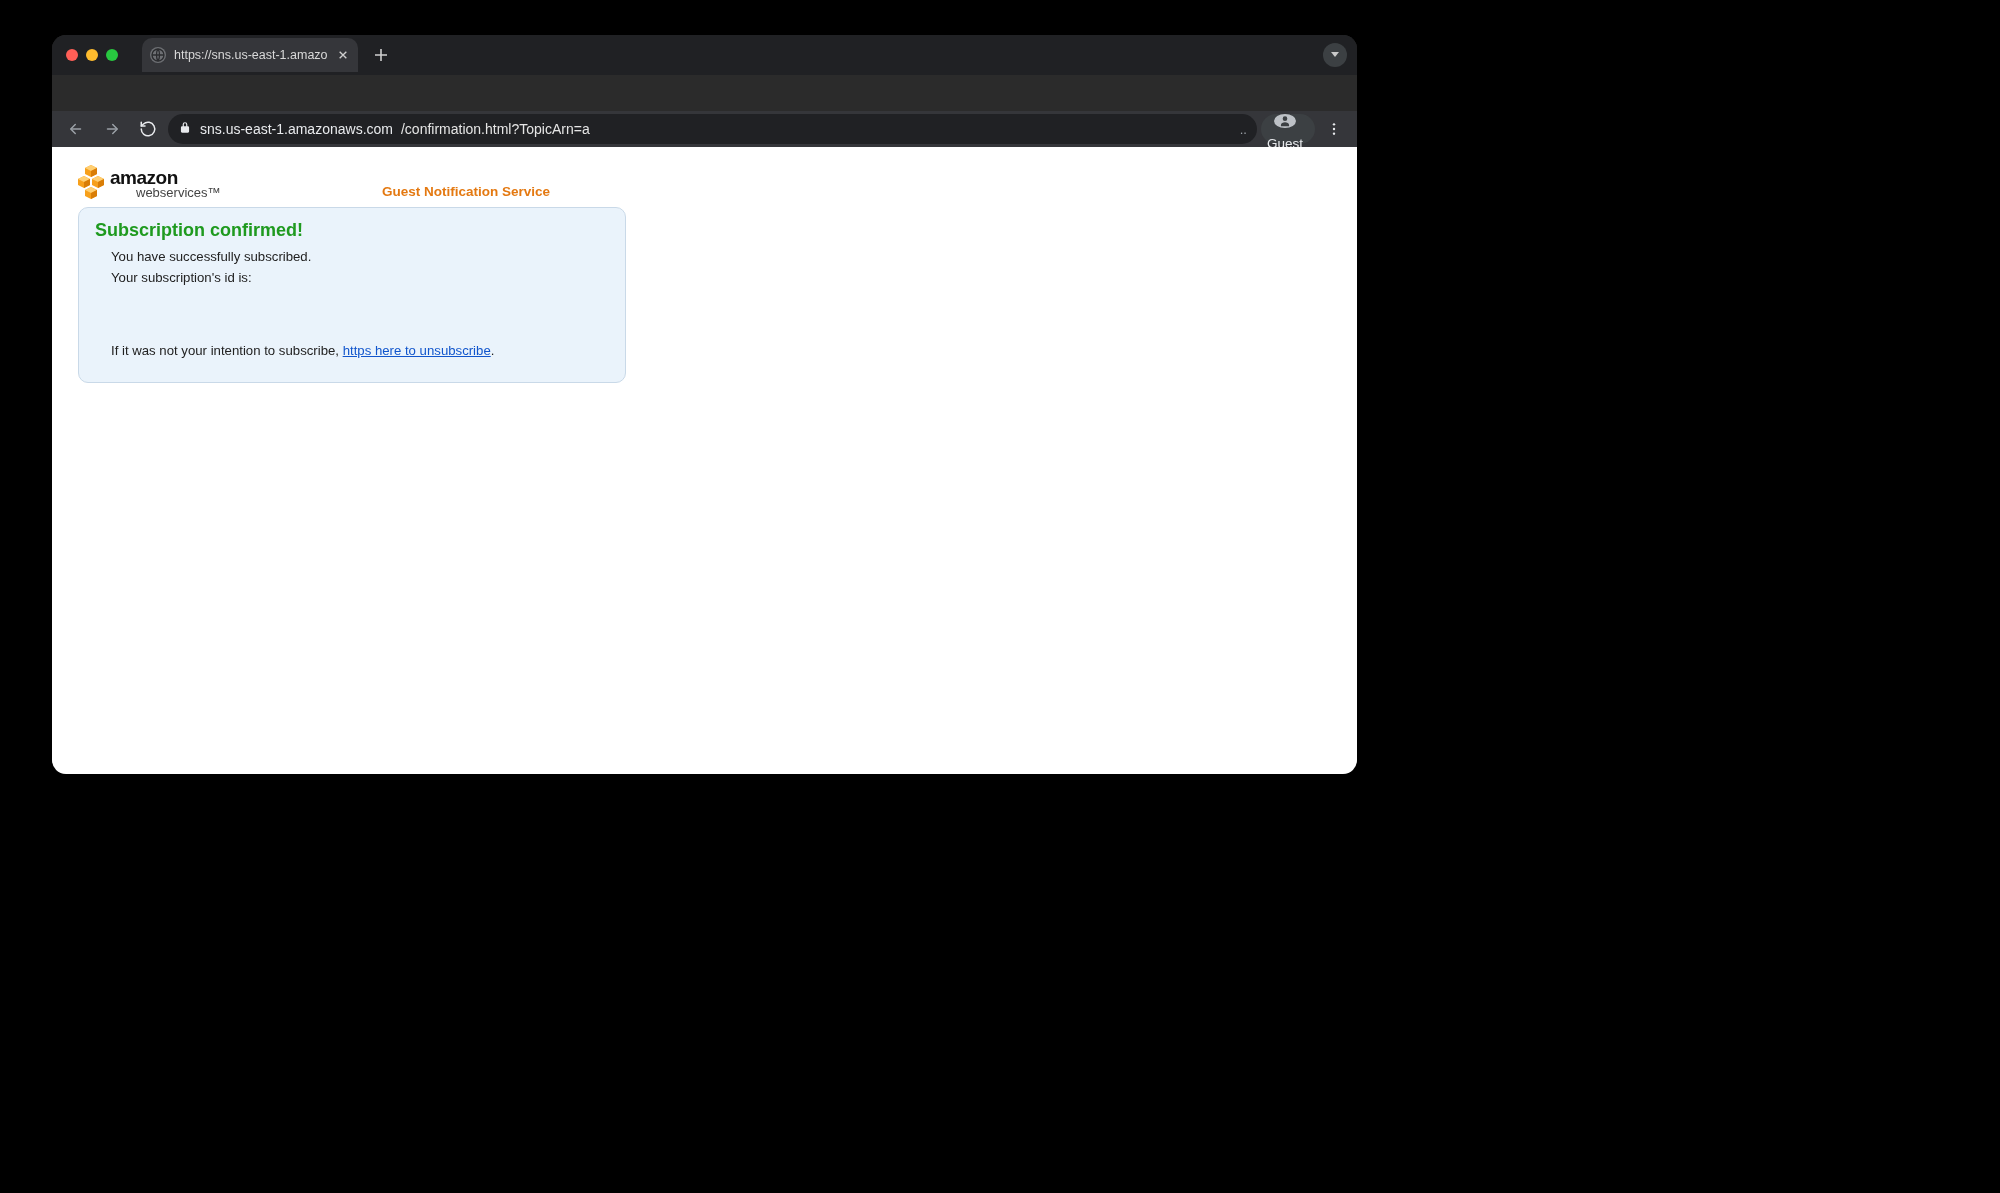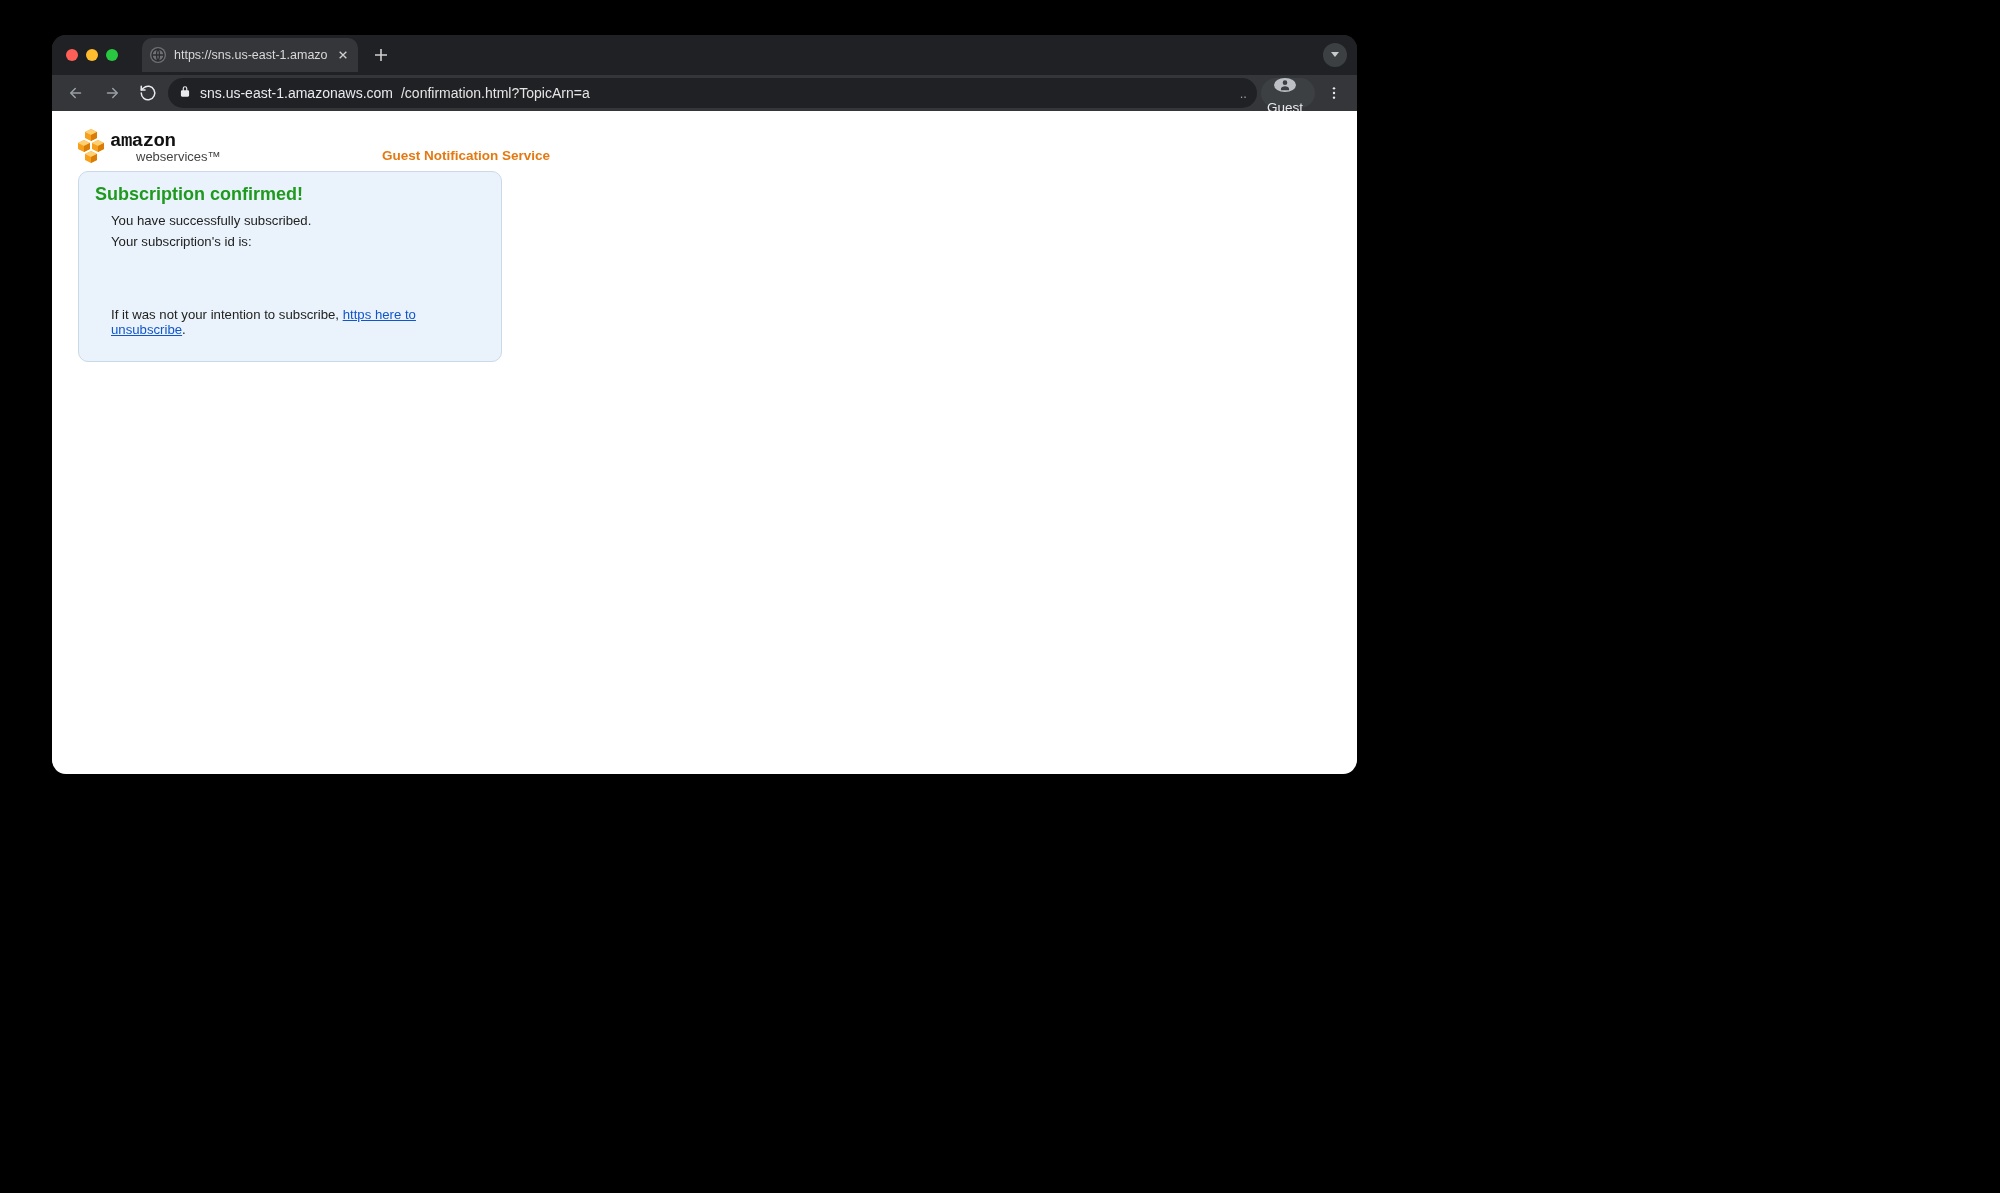--- a/index.html
+++ b/index.html
@@ -76,20 +76,21 @@
   }
   .tab-right svg { width:10px; height:10px; fill:#cacaca; }
 
   
   .toolbar {
     height: 36px;
     background: #35363a;
     display:flex; align-items:center;
     gap: 4px;
     padding: 0 8px;
+    margin-top: 36px;
   }
   .tbtn {
     width:32px; height:32px; display:flex; align-items:center; justify-content:center;
     color:#9aa0a6; border-radius:16px;
   }
   .tbtn.active { color:#e8eaed; }
   .tbtn svg { width:18px; height:18px; }
 
   .omnibox {
     flex:1 1 auto;
@@ -150,31 +151,31 @@
   .aws-logo { display:flex; align-items:flex-end; gap:6px; }
   .aws-cubes { width:26px; height:34px; position:relative; }
   .cube { position:absolute; width:12px; height:12px; }
   .cube svg { width:12px; height:12px; display:block; }
   .c1 { left:7px; top:0; }
   .c2 { left:0; top:11px; }
   .c3 { left:14px; top:11px; }
   .c4 { left:7px; top:22px; }
 
   .aws-text { line-height:1; }
-  .aws-text .amazon { font-family: Liberation Mono, monospace; font-weight:700; font-size:19px; color:#111; letter-spacing:-.5px; }
+  .aws-text .amazon { font-family: Liberation Sans, sans-serif; font-weight:700; font-size:19px; color:#111; letter-spacing:-.5px; }
   .aws-text .ws { font-family: Arial, Helvetica, sans-serif; font-size:13px; color:#444; margin-top:-1px; padding-left:26px; }
 
   .sns-label {
     color:#e47911; font-weight:700; font-size:13.5px;
     font-family: Verdana, Geneva, Tahoma, sans-serif;
   }
 
   
   .card {
-    width: 424px;
+    width: 548px;
     background:#eaf3fb;
     border:1px solid #c9d9e8;
     border-radius:10px;
     padding: 12px 16px 18px 16px;
   }
   .card h1 {
     color:#1f9a1f; font-size:18px; font-weight:700;
     font-family: Verdana, Geneva, Tahoma, sans-serif;
     margin-bottom:8px;
   }

